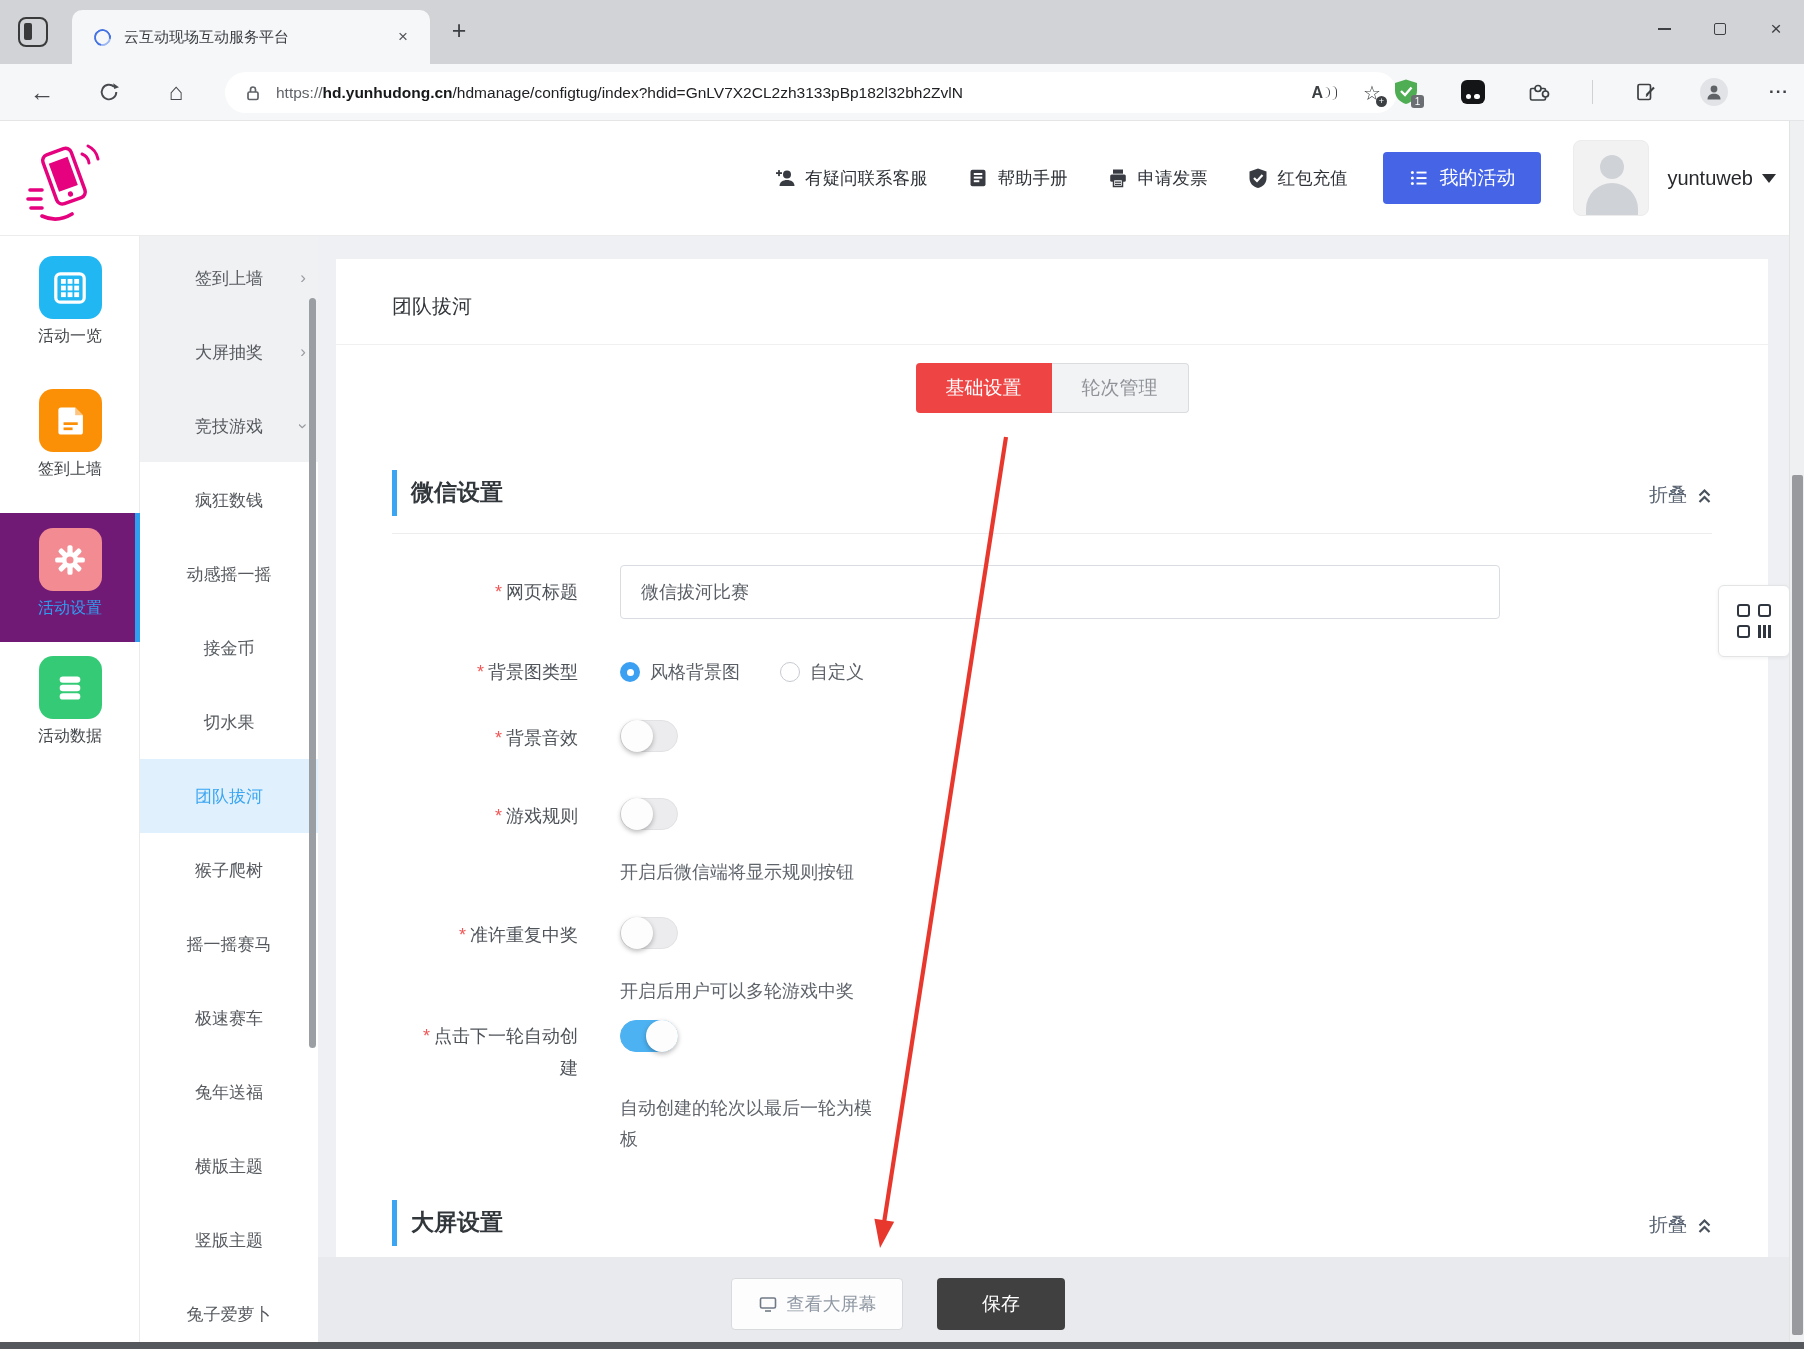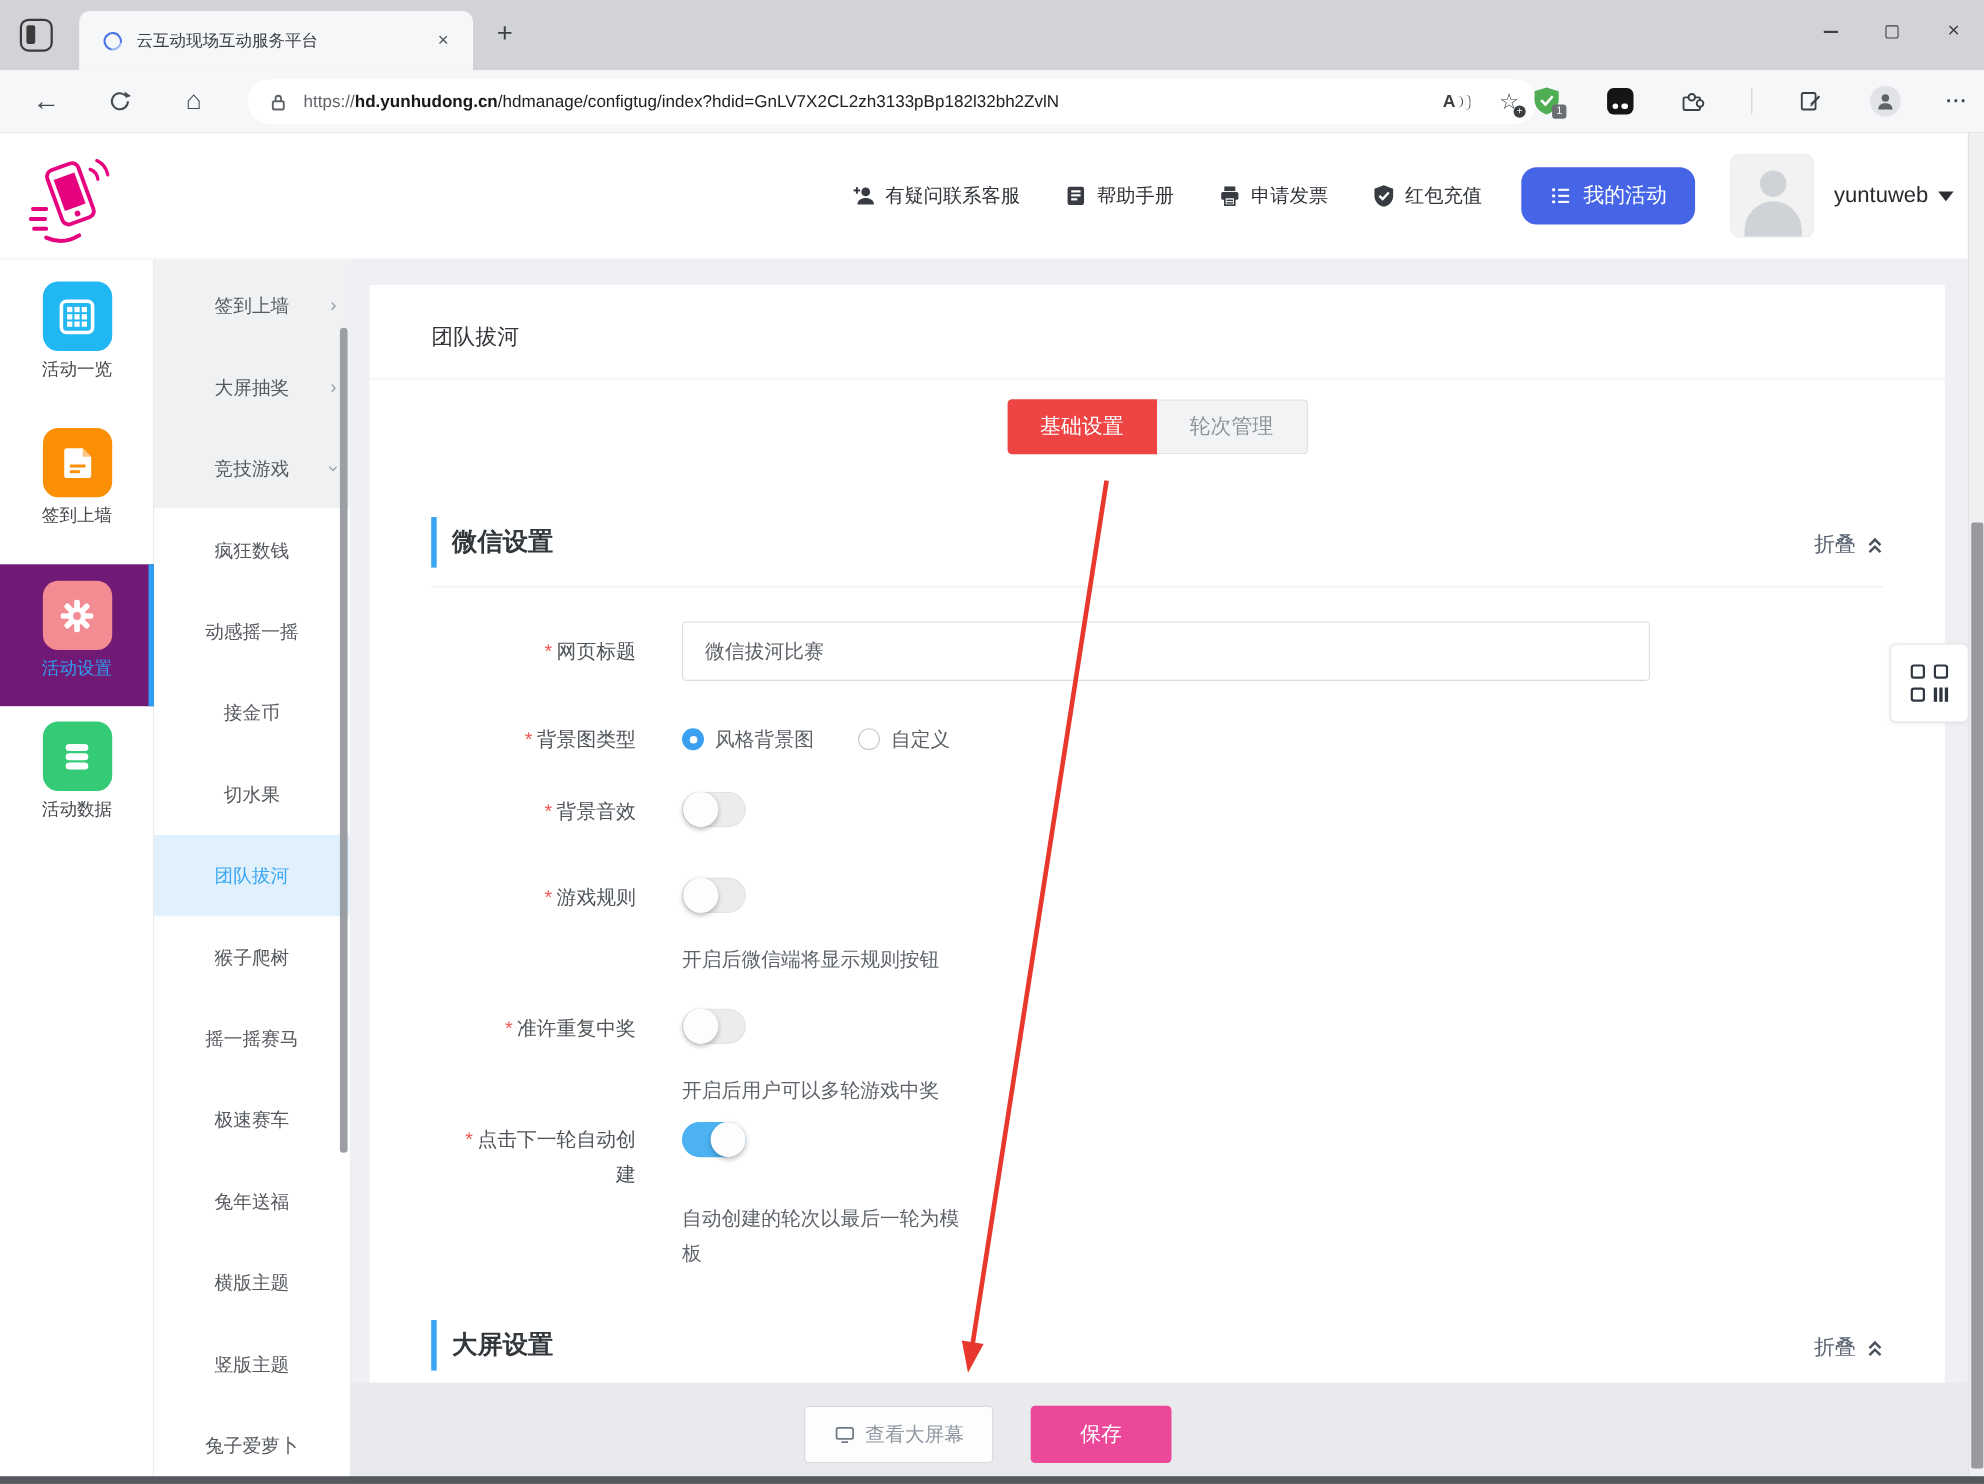--- a/index.html
+++ b/index.html
@@ -52,21 +52,21 @@
 
   
   .appheader { position:absolute; left:0; top:121px; width:1804px; height:115px; background:#fff; border-bottom:1px solid #ececec;
                display:flex; align-items:center; padding:0 28px 0 18px; }
   .logo { display:flex; align-items:center; }
   .logo-text { margin-left:4px; font-size:55px; font-weight:bold; letter-spacing:3px;
                background:linear-gradient(92deg,#ec108c 5%,#9c27e0 52%,#3d2ee0 95%);
                -webkit-background-clip:text; background-clip:text; color:transparent; }
   .hnav { display:flex; align-items:center; margin-left:auto; gap:40px; }
   .hnav-item { display:flex; align-items:center; gap:8px; font-size:17.5px; color:#2f3338; white-space:nowrap; }
-  .btn-myact { margin-left:36px; height:52px; padding:0 26px; background:#4564e6; border-radius:14px; color:#fff;
+  .btn-myact { margin-left:36px; height:52px; padding:0 26px; background:#4564e6; border-radius:4px; color:#fff;
                font-size:19px; display:flex; align-items:center; gap:10px; white-space:nowrap; }
   .avatar { margin-left:32px; width:76px; height:76px; background:#f2f2f3; border-radius:8px; position:relative; overflow:hidden; border:1px solid #ececec; }
   .avatar .head { position:absolute; left:26px; top:14px; width:24px; height:24px; background:#cfd2d6; border-radius:50%; }
   .avatar .bodyp { position:absolute; left:12px; top:42px; width:52px; height:40px; background:#cfd2d6; border-radius:26px 26px 0 0; }
   .username { margin-left:18px; font-size:20px; color:#26282c; display:flex; align-items:center; gap:9px; }
   .caret { width:0; height:0; border-left:7px solid transparent; border-right:7px solid transparent; border-top:9px solid #2b2d31; }
 
   
   .bodyrow { position:absolute; left:0; top:236px; width:1804px; height:1113px; display:flex; }
 
@@ -123,21 +123,21 @@
   .toggle .knob { position:absolute; left:0px; top:-1px; width:32px; height:32px; background:#fdfdfd; border-radius:50%;
                   box-shadow:0 2px 5px rgba(0,0,0,.28); }
   .toggle.on { background:#4db2f2; border-color:#4db2f2; }
   .toggle.on .knob { left:auto; right:-1px; }
   .wrap168 { padding-left:18px; }
 
   
   .footer { position:absolute; left:0; right:0; bottom:0; height:92px; background:#e8eaed; }
   .btn-view { position:absolute; left:413px; top:21px; width:172px; height:52px; background:#fdfdfd; border:1px solid #d8dadd;
               border-radius:4px; display:flex; align-items:center; justify-content:center; gap:9px; font-size:18px; color:#8f98a3; }
-  .btn-save { position:absolute; left:619px; top:21px; width:128px; height:52px; background:#ec4899; border-radius:4px;
+  .btn-save { position:absolute; left:619px; top:21px; width:128px; height:52px; background:#404040; border-radius:4px;
               display:flex; align-items:center; justify-content:center; font-size:19px; color:#fff; }
 
   
   .widget { position:absolute; left:1400px; top:349px; width:72px; height:72px; background:#fff; border:1px solid #e3e4e6;
             border-radius:6px; box-shadow:0 1px 4px rgba(0,0,0,.06); display:flex; align-items:center; justify-content:center; }
   .wicon { position:relative; width:34px; height:34px; }
   .wicon .sq { position:absolute; width:13px; height:13px; border:2.2px solid #2f3640; border-radius:3px; }
   .wicon .b1 { left:0; top:0; } .wicon .b2 { right:0; top:0; } .wicon .b3 { left:0; bottom:0; }
   .wicon .bar { position:absolute; bottom:0; width:2.6px; height:13px; background:#2f3640; }
   .wicon .v1 { right:10.5px; } .wicon .v2 { right:5.2px; } .wicon .v3 { right:0; }

